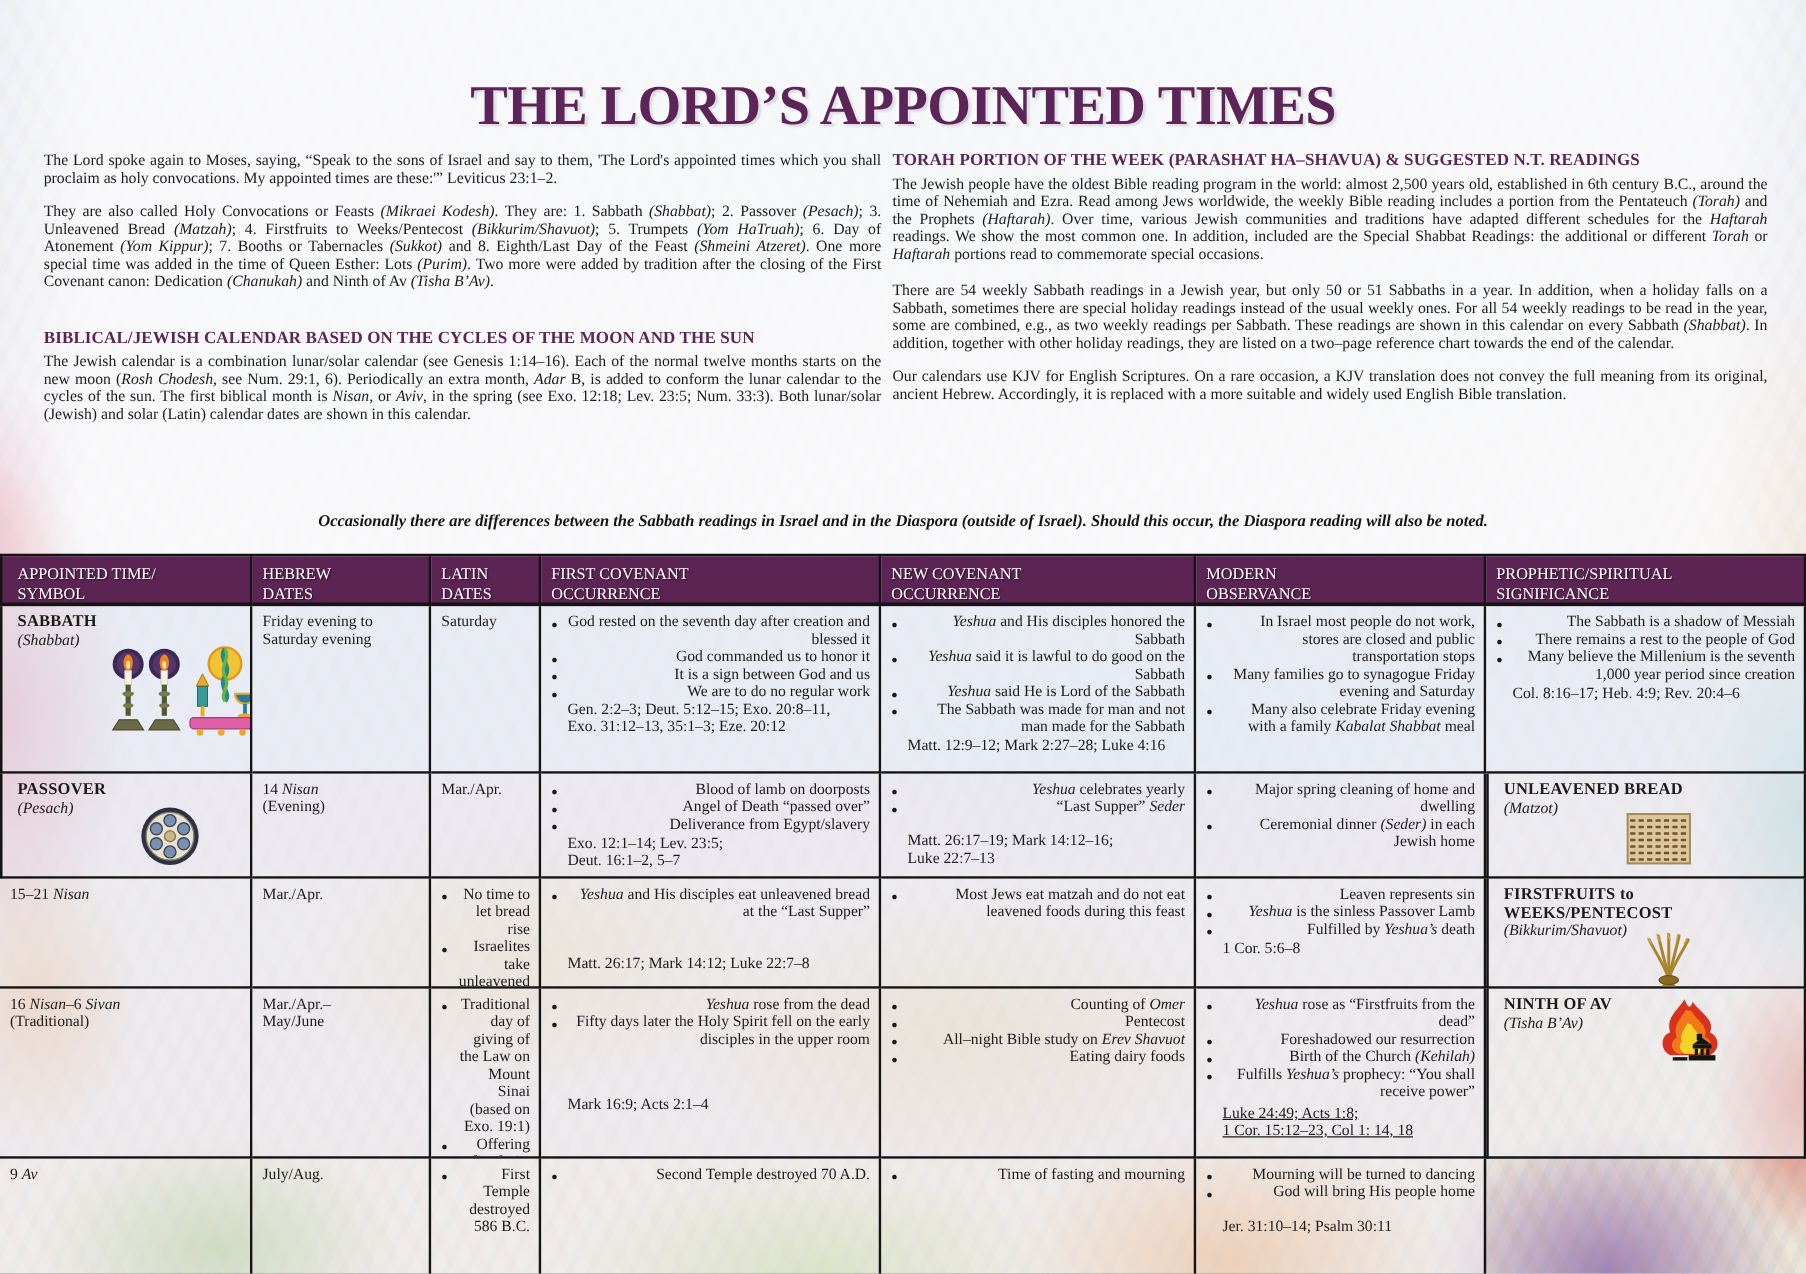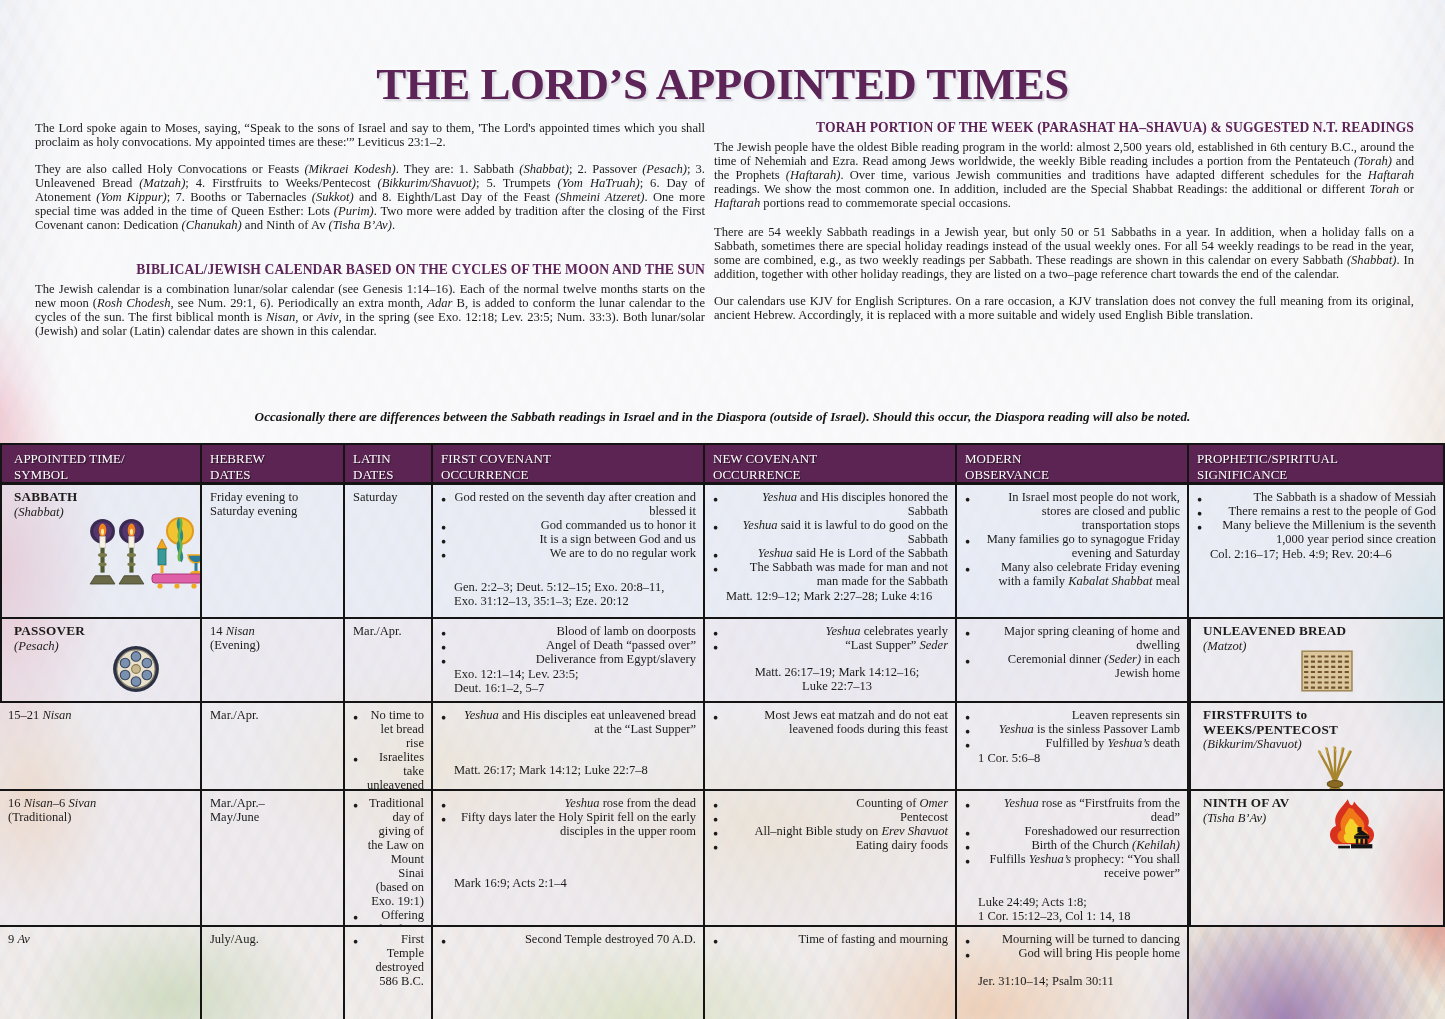--- a/index.html
+++ b/index.html
@@ -39,21 +39,21 @@
   .title{position:absolute;left:0;top:58px;width:1445px;text-align:center;
      font-size:45px;font-weight:bold;letter-spacing:-.5px;color:#5c2457;
      text-shadow:0 0 7px rgba(255,255,255,.95), 2px 2px 2px rgba(110,110,135,.35);}
   .col{position:absolute;top:121px;font-size:12.6px;line-height:14px;text-align:justify;}
   .col-l{left:35px;width:670px;}
   .col-r{left:714px;width:700px;}
   .col p{margin:0 0 15px 0;}
   .col p.tight{margin-bottom:13px;}
   .col-l p.p2{margin-bottom:31px;}
   .shead{font-weight:bold;color:#5c2457;font-size:13.6px;letter-spacing:.1px;
-     margin:0 0 5px 0;text-align:right;}
+     margin:0 0 5px 0;text-align:left;}
   .note{position:absolute;left:0;top:409px;width:1445px;text-align:center;
      font-weight:bold;font-style:italic;font-size:13.2px;color:#141414;}
 
   
   .tbl{position:absolute;left:0;top:443px;width:1445px;display:grid;box-sizing:border-box;
      grid-template-columns:202px 143px 88px 272px 252px 232px 256px;
      grid-template-rows:40px 134px 84px 88px 136px 94px;
      border-top:2px solid #141414;}
   .c{box-sizing:border-box;border-right:2px solid #141414;border-bottom:2.5px solid #141414;
      padding:5px 7px 3px 8px;font-size:12.5px;line-height:14px;position:relative;overflow:hidden;}
@@ -161,21 +161,21 @@
     </div>
     <div class="c r1">Friday evening to<br>Saturday evening</div>
     <div class="c r1">Saturday</div>
     <div class="c r1">
       <ul class="b">
           <li>God rested on the seventh day after creation and blessed it</li>
           <li>God commanded us to honor it</li>
           <li>It is a sign between God and us</li>
           <li>We are to do no regular work</li>
         </ul>
-      <div class="refs" style="margin-top:20px;">Gen. 2:2–3; Deut. 5:12–15; Exo. 20:8–11,<br>Exo. 31:12–13, 35:1–3; Eze. 20:12</div>
+      <div class="refs" style="margin-top:0;">Gen. 2:2–3; Deut. 5:12–15; Exo. 20:8–11,<br>Exo. 31:12–13, 35:1–3; Eze. 20:12</div>
     </div>
     <div class="c r1">
       <ul class="b">
           <li><i>Yeshua</i> and His disciples honored the Sabbath</li>
           <li><i>Yeshua</i> said it is lawful to do good on the Sabbath</li>
           <li><i>Yeshua</i> said He is Lord of the Sabbath</li>
           <li>The Sabbath was made for man and not man made for the Sabbath</li>
         </ul>
       <div class="refs" style="margin-top:1px;">Matt. 12:9–12; Mark 2:27–28; Luke 4:16</div>
     </div>
@@ -185,21 +185,21 @@
           <li>Many families go to synagogue Friday evening and Saturday</li>
           <li>Many also celebrate Friday evening with a family <i>Kabalat Shabbat</i> meal</li>
         </ul>
     </div>
     <div class="c r1">
       <ul class="b">
           <li>The Sabbath is a shadow of Messiah</li>
           <li>There remains a rest to the people of God</li>
           <li>Many believe the Millenium is the seventh 1,000 year period since creation</li>
         </ul>
-      <div class="refs" style="margin-top:1px;">Col. 2:16–17; Heb. 4:9; Rev. 20:4–6</div>
+      <div class="refs" style="margin-top:1px;">Col. 8:16–17; Heb. 4:9; Rev. 20:4–6</div>
     </div>
 
     <div class="c c0 r2">
       <div class="fname">PASSOVER</div>
       <div class="falt">(Pesach)</div>
       <svg class="icon" style="left:110px;top:26px;" width="48" height="48" viewBox="0 0 44 44">
         <circle cx="22" cy="22" r="21" fill="#2c3244"></circle>
           <circle cx="22" cy="22" r="17.5" fill="#e9e1cc" stroke="#8a8270" stroke-width="1"></circle>
         <g fill="#7a90b0" stroke="#39465e" stroke-width="1">
           <circle cx="22" cy="10.5" r="4.4"></circle>
@@ -220,21 +220,21 @@
           <li>Angel of Death “passed over”</li>
           <li>Deliverance from Egypt/slavery</li>
         </ul>
       <div class="refs" style="margin-top:1px;">Exo. 12:1–14; Lev. 23:5;<br>Deut. 16:1–2, 5–7</div>
     </div>
     <div class="c r2">
       <ul class="b">
           <li><i>Yeshua</i> celebrates yearly</li>
           <li>“Last Supper” <i>Seder</i></li>
         </ul>
-      <div class="refs" style="margin-top:13px;text-align:center;">Matt. 26:17–19; Mark 14:12–16;<br>Luke 22:7–13</div>
+      <div class="refs" style="margin-top:13px;">Matt. 26:17–19; Mark 14:12–16;<br>Luke 22:7–13</div>
     </div>
     <div class="c r2">
       <ul class="b">
           <li>Major spring cleaning of home and dwelling</li>
           <li>Ceremonial dinner <i>(Seder)</i> in each Jewish home</li>
         </ul>
     </div>
 
     <div class="c c0 r3">
       <div class="fname">UNLEAVENED BREAD</div>
@@ -332,21 +332,21 @@
           <li>Eating dairy foods</li>
         </ul>
     </div>
     <div class="c r4">
       <ul class="b">
           <li><i>Yeshua</i> rose as “Firstfruits from the dead”</li>
           <li>Foreshadowed our resurrection</li>
           <li>Birth of the Church <i>(Kehilah)</i></li>
           <li>Fulfills <i>Yeshua’s</i> prophecy: “You shall receive power”</li>
         </ul>
-      <div class="refs" style="margin-top:15px;">Luke 24:49; Acts 1:8;<br>1 Cor. 15:12–23, Col 1: 14, 18</div>
+      <div class="refs" style="margin-top:3px;text-decoration:underline;">Luke 24:49; Acts 1:8;<br>1 Cor. 15:12–23, Col 1: 14, 18</div>
     </div>
 
     <div class="c c0 r5">
       <div class="fname">NINTH OF AV</div>
       <div class="falt">(Tisha B’Av)</div>
       <svg class="icon" style="left:128px;top:6px;" width="64" height="58" viewBox="0 0 60 54">
         <path d="M27 2 C20 12 13 16 16 27 C9 29 8 40 16 44 L46 44 C54 40 53 30 46 27 C50 17 38 12 33 4 C31 10 29 8 27 2 Z" fill="#d8321e"></path>
         <path d="M28 10 C23 18 18 22 21 31 C16 33 16 40 22 43 L42 43 C48 40 48 33 42 30 C45 22 36 18 32 11 Z" fill="#f07818"></path>
         <path d="M29 20 C26 26 23 28 25 34 C22 36 23 41 27 43 L37 43 C41 41 41 36 38 34 C40 28 34 26 32 21 Z" fill="#f5d22a"></path>
         <g fill="#141414">

